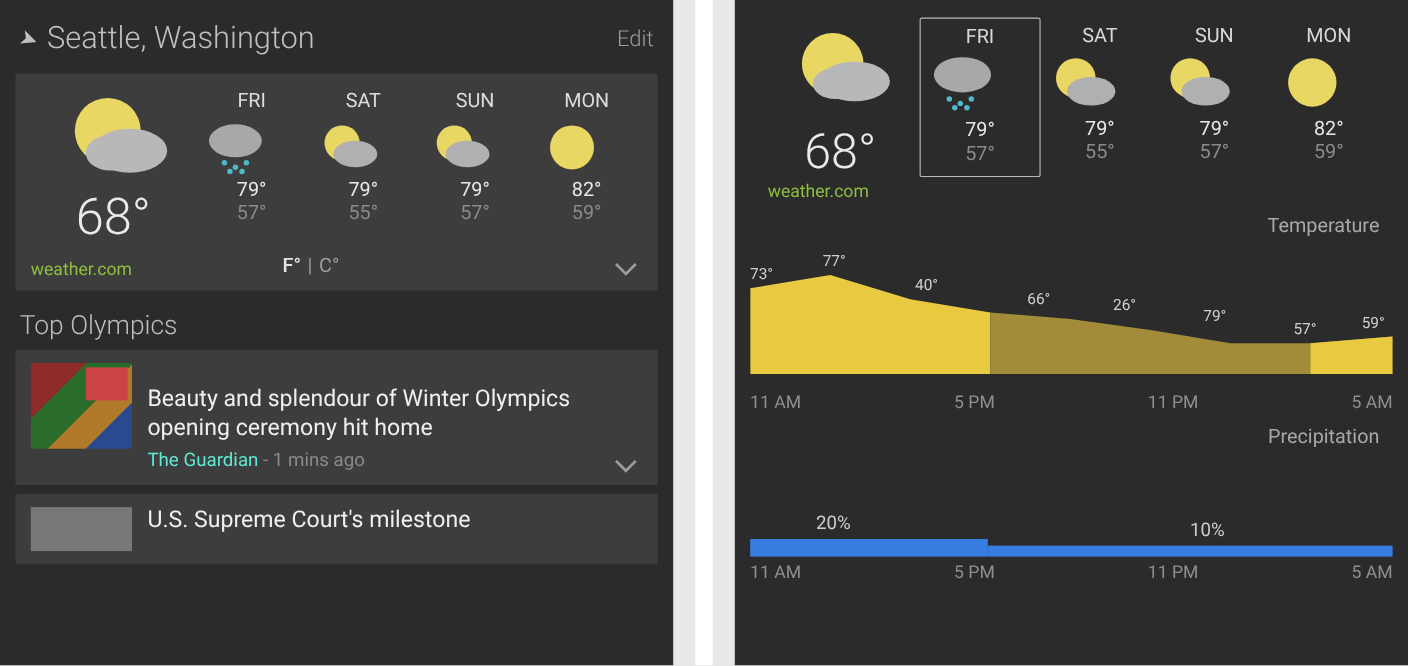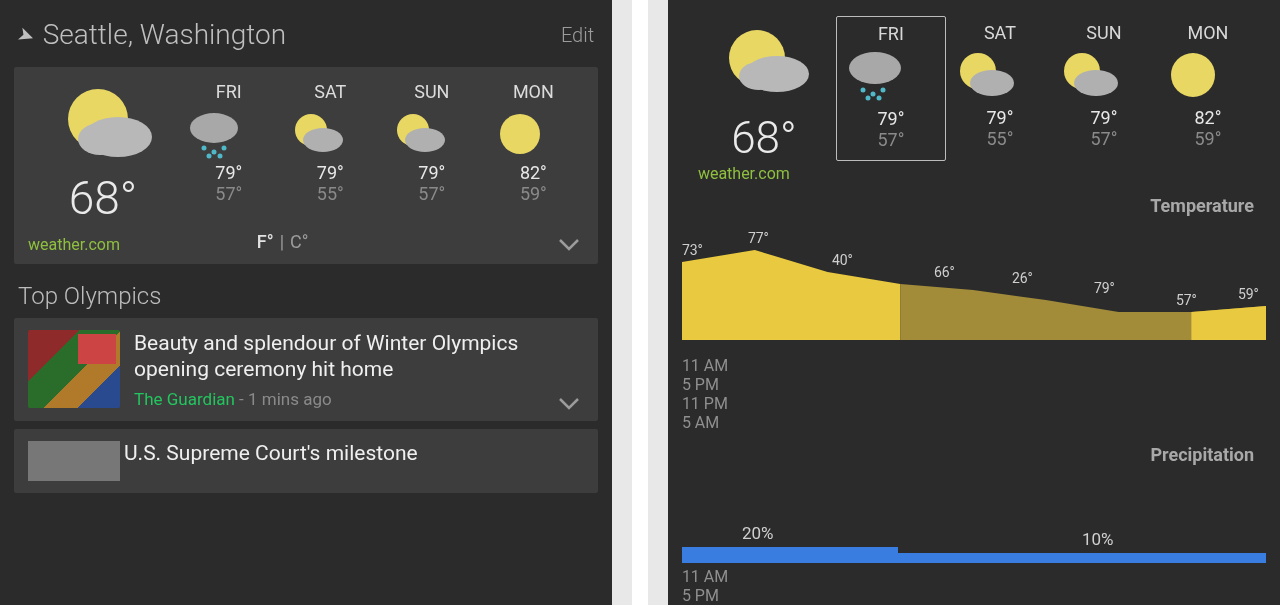--- a/index.html
+++ b/index.html
@@ -24,44 +24,44 @@
   .day .lo{font-size:18px;color:#8a8a8a;}
   .wlink{color:#8fbf3f;font-size:16px;margin-top:10px;display:block;}
   .unitrow{position:absolute;left:46%;bottom:12px;transform:translateX(-50%);color:#9c9c9c;font-size:18px;display:flex;gap:6px;align-items:center;}
   .unitrow .F{color:#e2e2e2;font-weight:500;}
   .chev{position:absolute;right:18px;bottom:12px;color:#9c9c9c;}
   .sect{color:#bdbdbd;font-size:24px;font-weight:300;margin:18px 18px 6px 18px;}
   .story{background:#3d3d3d;border-radius:2px;margin:8px 14px;padding:12px 14px;display:flex;gap:14px;position:relative;}
   .thumb{width:92px;height:78px;border-radius:2px;background:linear-gradient(135deg,#8f2a2a 0 30%,#2a6d2a 30% 55%,#b07a2a 55% 75%,#2a4a8f 75% 100%);position:relative;}
   .thumb .t2{position:absolute;right:4px;top:4px;width:38px;height:30px;background:#c44;}
   .stxt{flex:1;}
-  .stitle{color:#efefef;font-size:21px;line-height:1.25;}
+  .stitle{color:#efefef;font-size:21px;line-height:1.25;margin-top:20px;}
   .smeta{margin-top:6px;font-size:17px;color:#8a8a8a;}
-  .smeta .src{color:#22c55e;}
+  .smeta .src{color:#5eead4;}
   .story .chev2{position:absolute;right:18px;bottom:10px;color:#9c9c9c;}
-  .story2{background:#3d3d3d;border-radius:2px;margin:8px 14px 0 14px;padding:12px 14px;display:flex;gap:4px;}
+  .story2{background:#3d3d3d;border-radius:2px;margin:8px 14px 0 14px;padding:12px 14px;display:flex;gap:14px;}
   .thumb2{width:92px;height:40px;background:#777;}
   .stitle2{color:#efefef;font-size:21px;white-space:nowrap;}
   
   .r-top{display:flex;padding:22px 20px 0 26px;}
   .r-now{width:140px;display:flex;flex-direction:column;align-items:center;}
   .r-now .nowtemp{font-size:44px;margin-top:10px;}
   .r-fc{flex:1;display:flex;justify-content:space-around;align-items:flex-start;}
   .r-day{width:100px;text-align:center;color:#9c9c9c;}
   .r-day .dname{font-size:18px;color:#d8d8d8;margin-bottom:4px;}
   .r-day .hi{font-size:18px;color:#e8e8e8;margin-top:4px;}
   .r-day .lo{font-size:18px;color:#8a8a8a;}
   .r-day.sel{border:1px solid #bcbcbc;border-radius:2px;padding:6px 4px 10px 4px;margin-top:-6px;}
   .r-link{color:#8fbf3f;font-size:16px;margin:16px 0 0 30px;}
-  .sec-label{color:#a8a8a8;font-size:18px;text-align:right;margin:12px 26px 6px 0;font-weight:bold;}
+  .sec-label{color:#a8a8a8;font-size:18px;text-align:right;margin:12px 26px 6px 0;}
   .graph{position:relative;height:108px;margin:16px 14px;}
   .tempbars{position:absolute;left:0;right:0;bottom:0;height:108px;}
   .seg{position:absolute;bottom:0;}
   .seg.lbl{position:absolute;color:#cfcfcf;font-size:14px;}
-  .xaxis{display:flex;justify-content:space-between;margin:4px 14px 0 14px;color:#8f8f8f;font-size:16px;flex-direction:column;}
+  .xaxis{display:flex;justify-content:space-between;margin:4px 14px 0 14px;color:#8f8f8f;font-size:16px;}
   .precip{position:relative;height:70px;margin:28px 14px 0 14px;}
   .pbar{position:absolute;bottom:0;height:12px;background:#3a7de0;}
   .pval{position:absolute;color:#cfcfcf;font-size:17px;}
   svg{display:block;}
 </style>
 </head>
 <body>
 
 <div class="stage">
 

